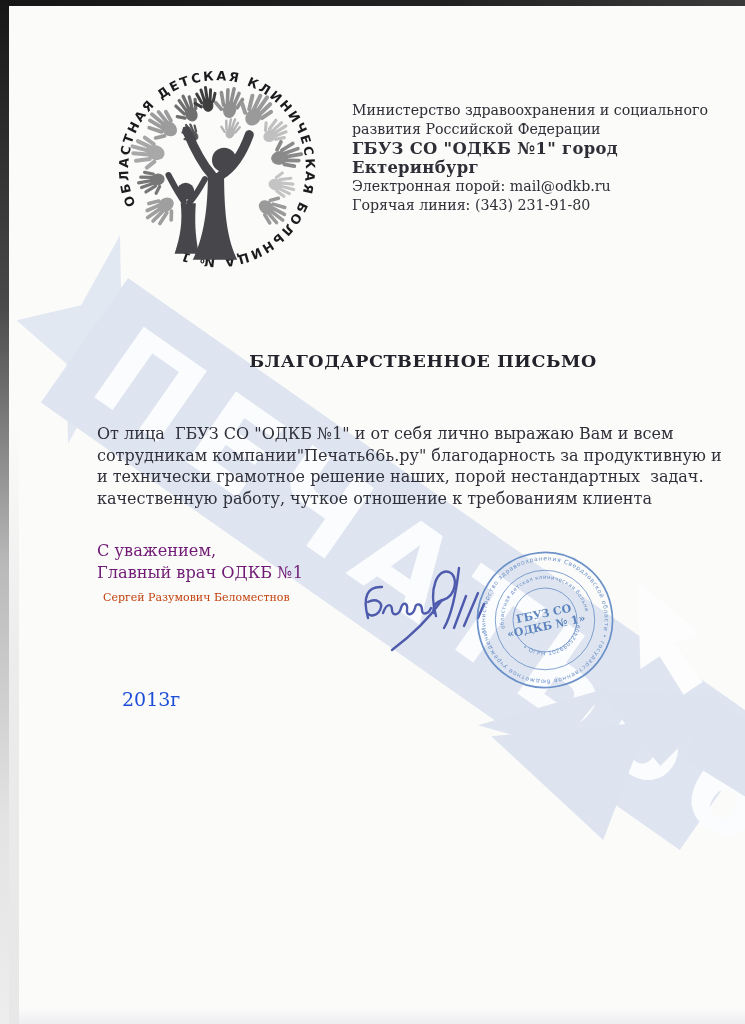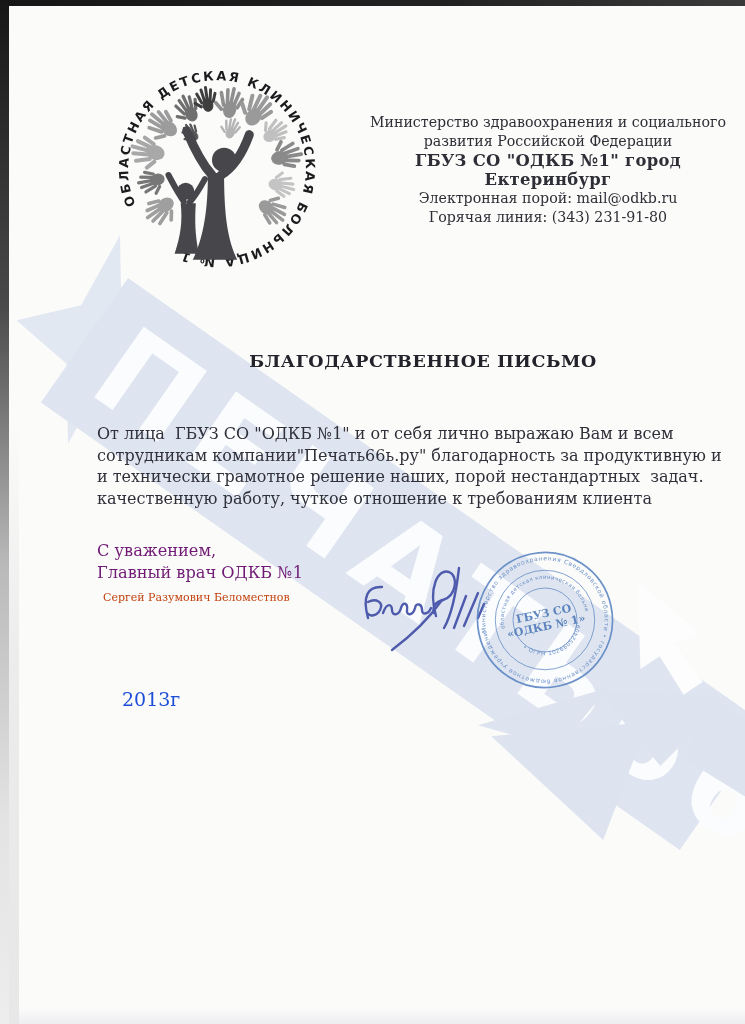--- a/index.html
+++ b/index.html
@@ -33,22 +33,22 @@
             clip-path:polygon(2% 12%,100% 0,72% 100%);}
   .wm-tri-c{left:598px;top:688px;width:130px;height:78px;background:#dde4ef;
             clip-path:polygon(0 4%,100% 12%,48% 100%);}
   .wm-tri-d{left:688px;top:688px;width:57px;height:118px;background:#dde4ef;
             clip-path:polygon(18% 0,100% 26%,100% 92%,0 62%);}
   .wm-cursor{left:626px;top:582px;width:120px;height:128px;background:#fdfdfe;
              clip-path:polygon(10% 0,62% 40%,40% 48%,64% 78%,48% 88%,28% 58%,12% 68%);}
 
   
   .logo{position:absolute;left:110px;top:60px;width:214px;height:218px;z-index:5;}
-  .hdr{position:absolute;left:352px;top:113px;width:392px;z-index:5;
-       text-align:center;color:#2e2e36;}
+  .hdr{position:absolute;left:352px;top:101px;width:392px;z-index:5;
+       text-align:left;color:#2e2e36;}
   .hdr div{font-size:14.2px;line-height:19px;}
   .hdr .h3{font-size:16.4px;font-weight:bold;letter-spacing:.3px;}
   .hdr .h4,.hdr .h5{font-weight:bold;font-size:14.8px;}
   .title{position:absolute;left:423px;top:351px;transform:translateX(-50%);z-index:5;
          font-size:17.5px;font-weight:bold;letter-spacing:.6px;color:#23232b;white-space:nowrap;}
   .bodytext{position:absolute;left:97px;top:423px;width:600px;z-index:5;color:#30303a;}
   .bodytext div{font-size:16px;line-height:21.6px;white-space:pre;}
   .closing{position:absolute;left:97px;top:540px;z-index:5;color:#701a75;}
   .closing div{font-size:16.2px;line-height:22px;}
   .fio{position:absolute;left:103px;top:591px;z-index:5;font-size:11px;color:#c2410c;white-space:nowrap;}

